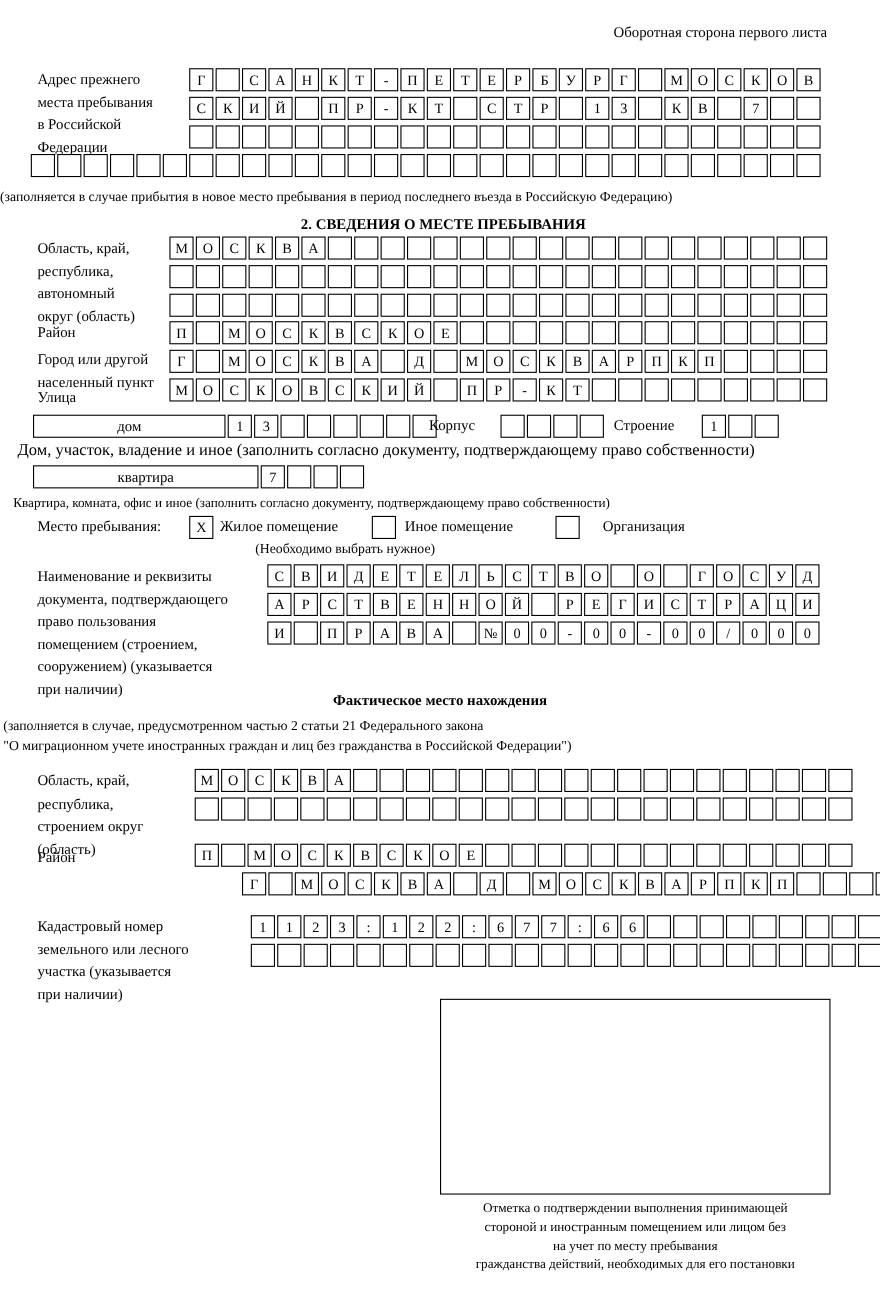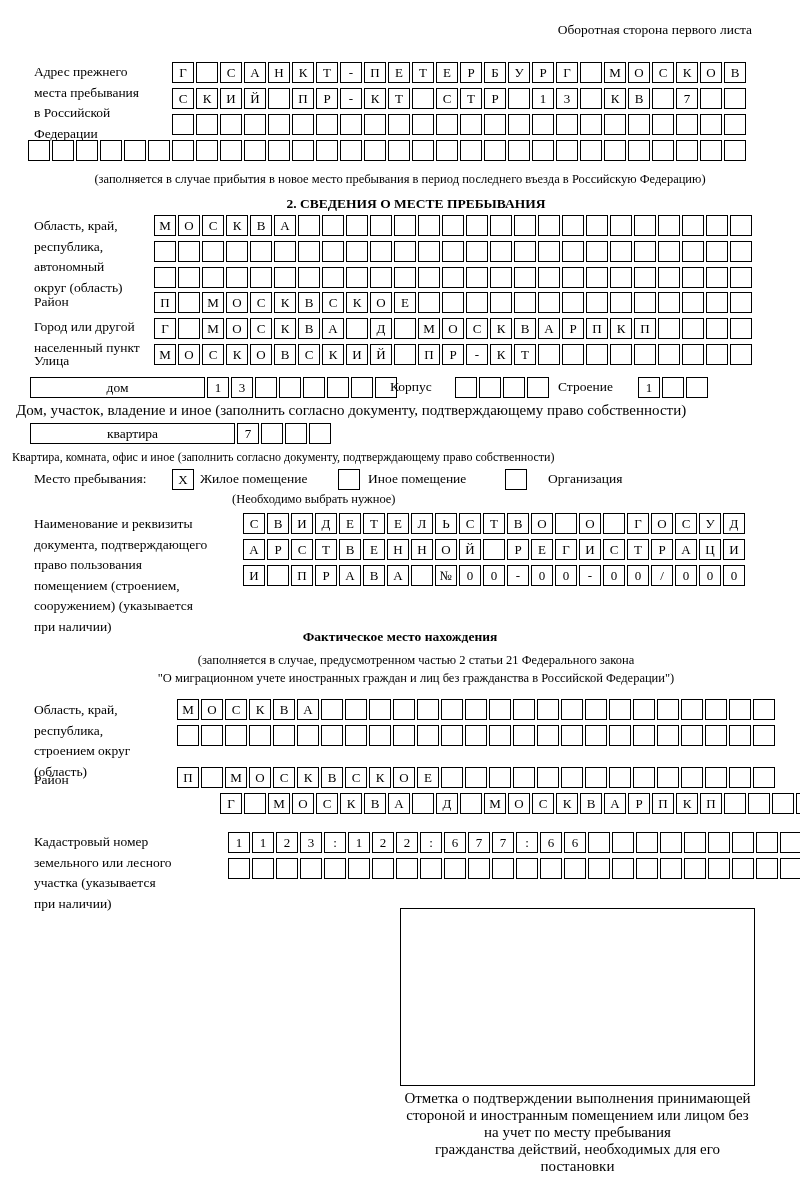--- a/index.html
+++ b/index.html
@@ -13,21 +13,21 @@
     font-family: "Liberation Serif", serif;
     color: #000;
     position: relative;
     overflow: hidden;
   }
   .page {
     position: relative;
     width: 800px;
     height: 952px;
     box-sizing: border-box;
-    padding: 16px;
+    padding: 3px;
   }
   .header-right {
     position: absolute;
     right: 48px;
     top: 22px;
     font-size: 13.5px;
   }
   .label-block {
     position: absolute;
     font-size: 13.5px;
@@ -51,39 +51,38 @@
   .section-title {
     position: absolute;
     width: 100%;
     text-align: center;
     font-size: 13.5px;
     font-weight: bold;
   }
   .note {
     position: absolute;
     font-size: 12.5px;
-    text-align: center;
     width: 100%;
   }
   .wide-box {
     border: 1px solid #000;
     box-sizing: border-box;
     height: 21px;
     font-size: 13.5px;
     line-height: 19px;
     text-align: center;
   }
   .bigbox {
     position: absolute;
     border: 1px solid #000;
     box-sizing: border-box;
   }
   .footnote {
     position: absolute;
-    font-size: 15px;
+    font-size: 12px;
     text-align: center;
     line-height: 17px;
   }
   .bold-center {
     font-weight: bold;
     text-align: center;
     font-size: 13.5px;
   }
 </style>
 </head>

